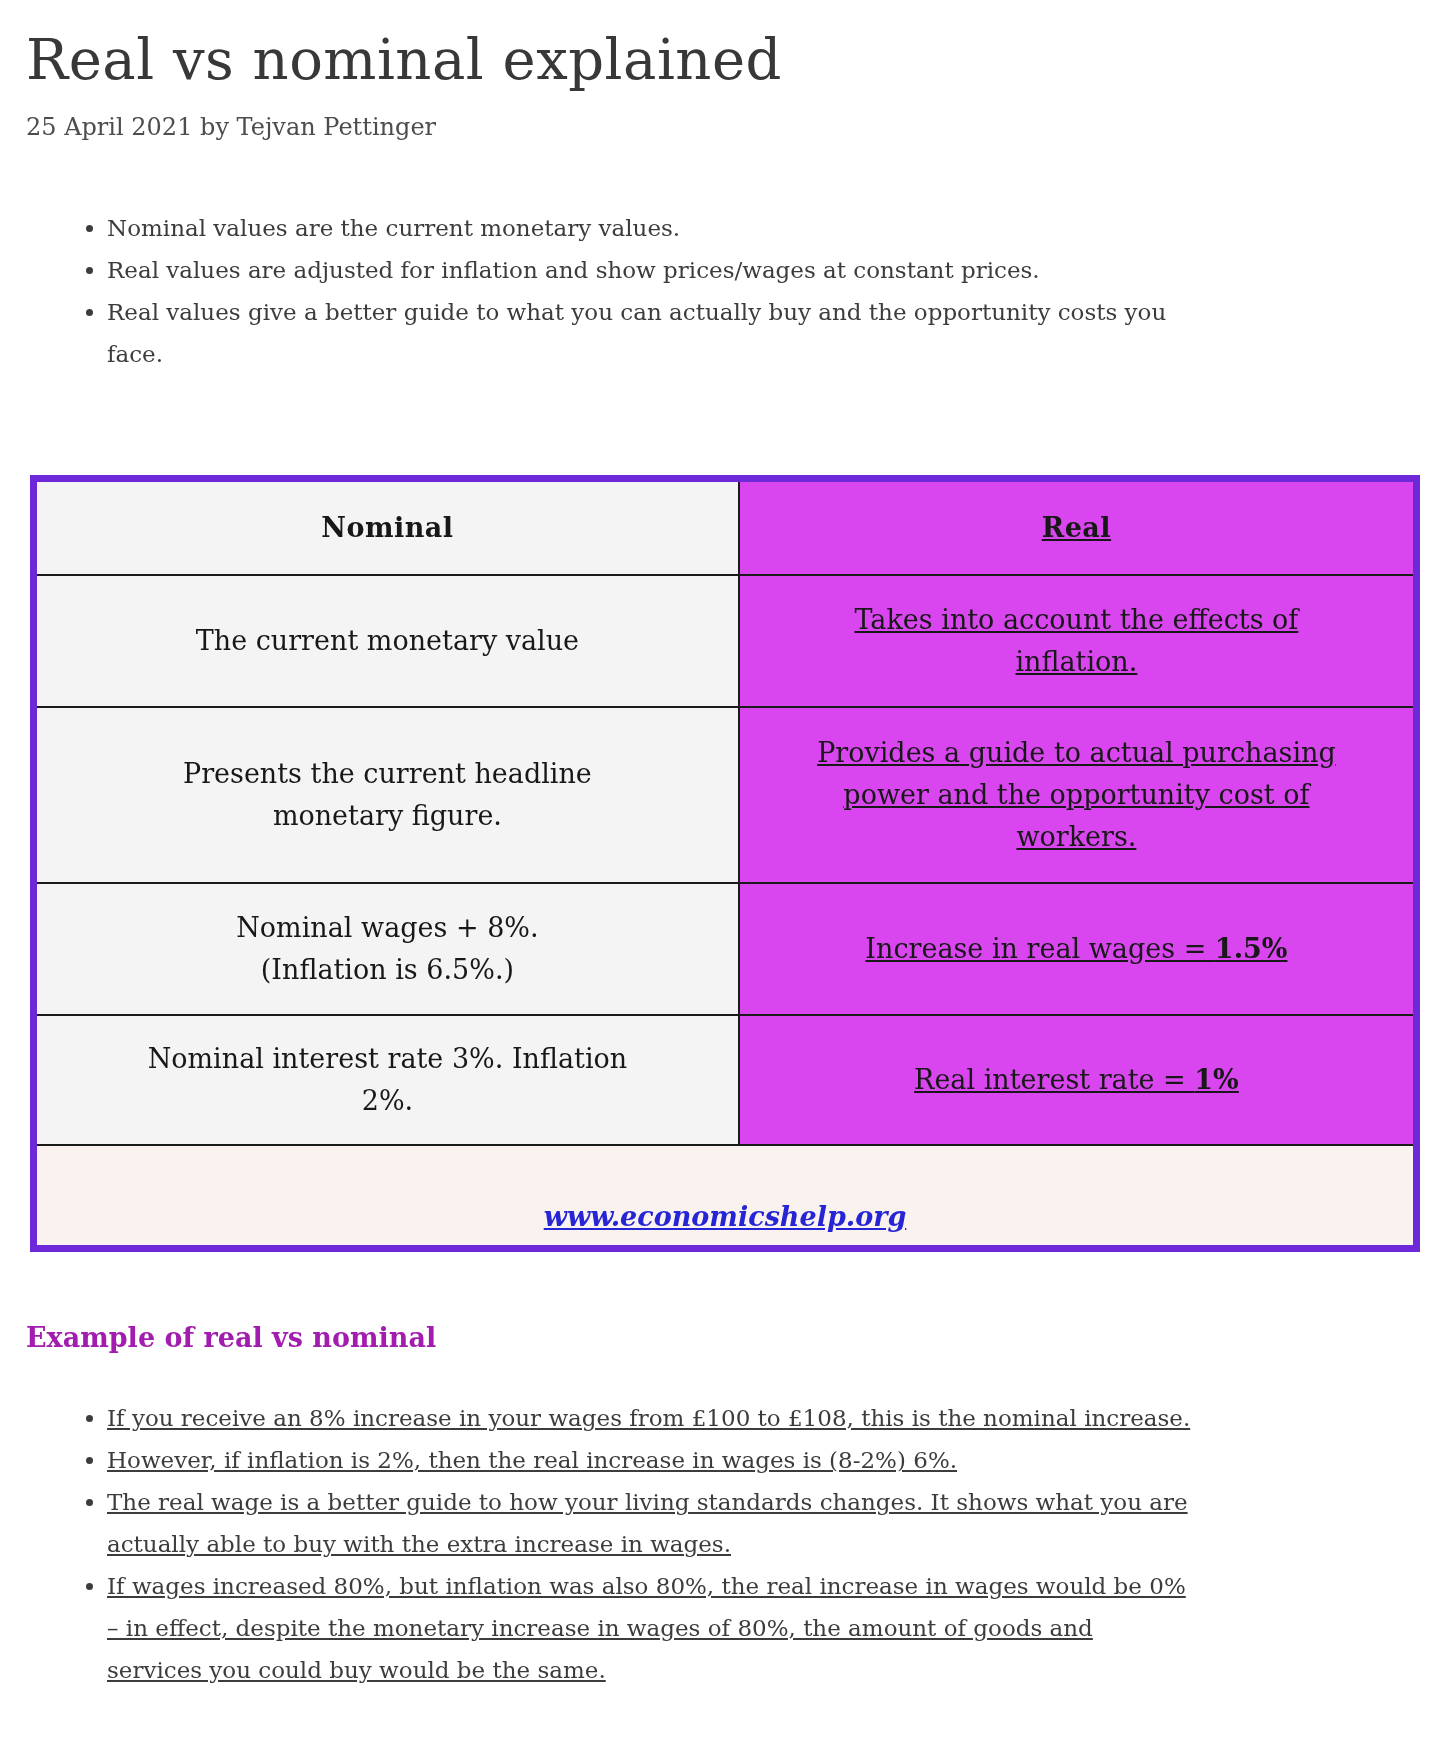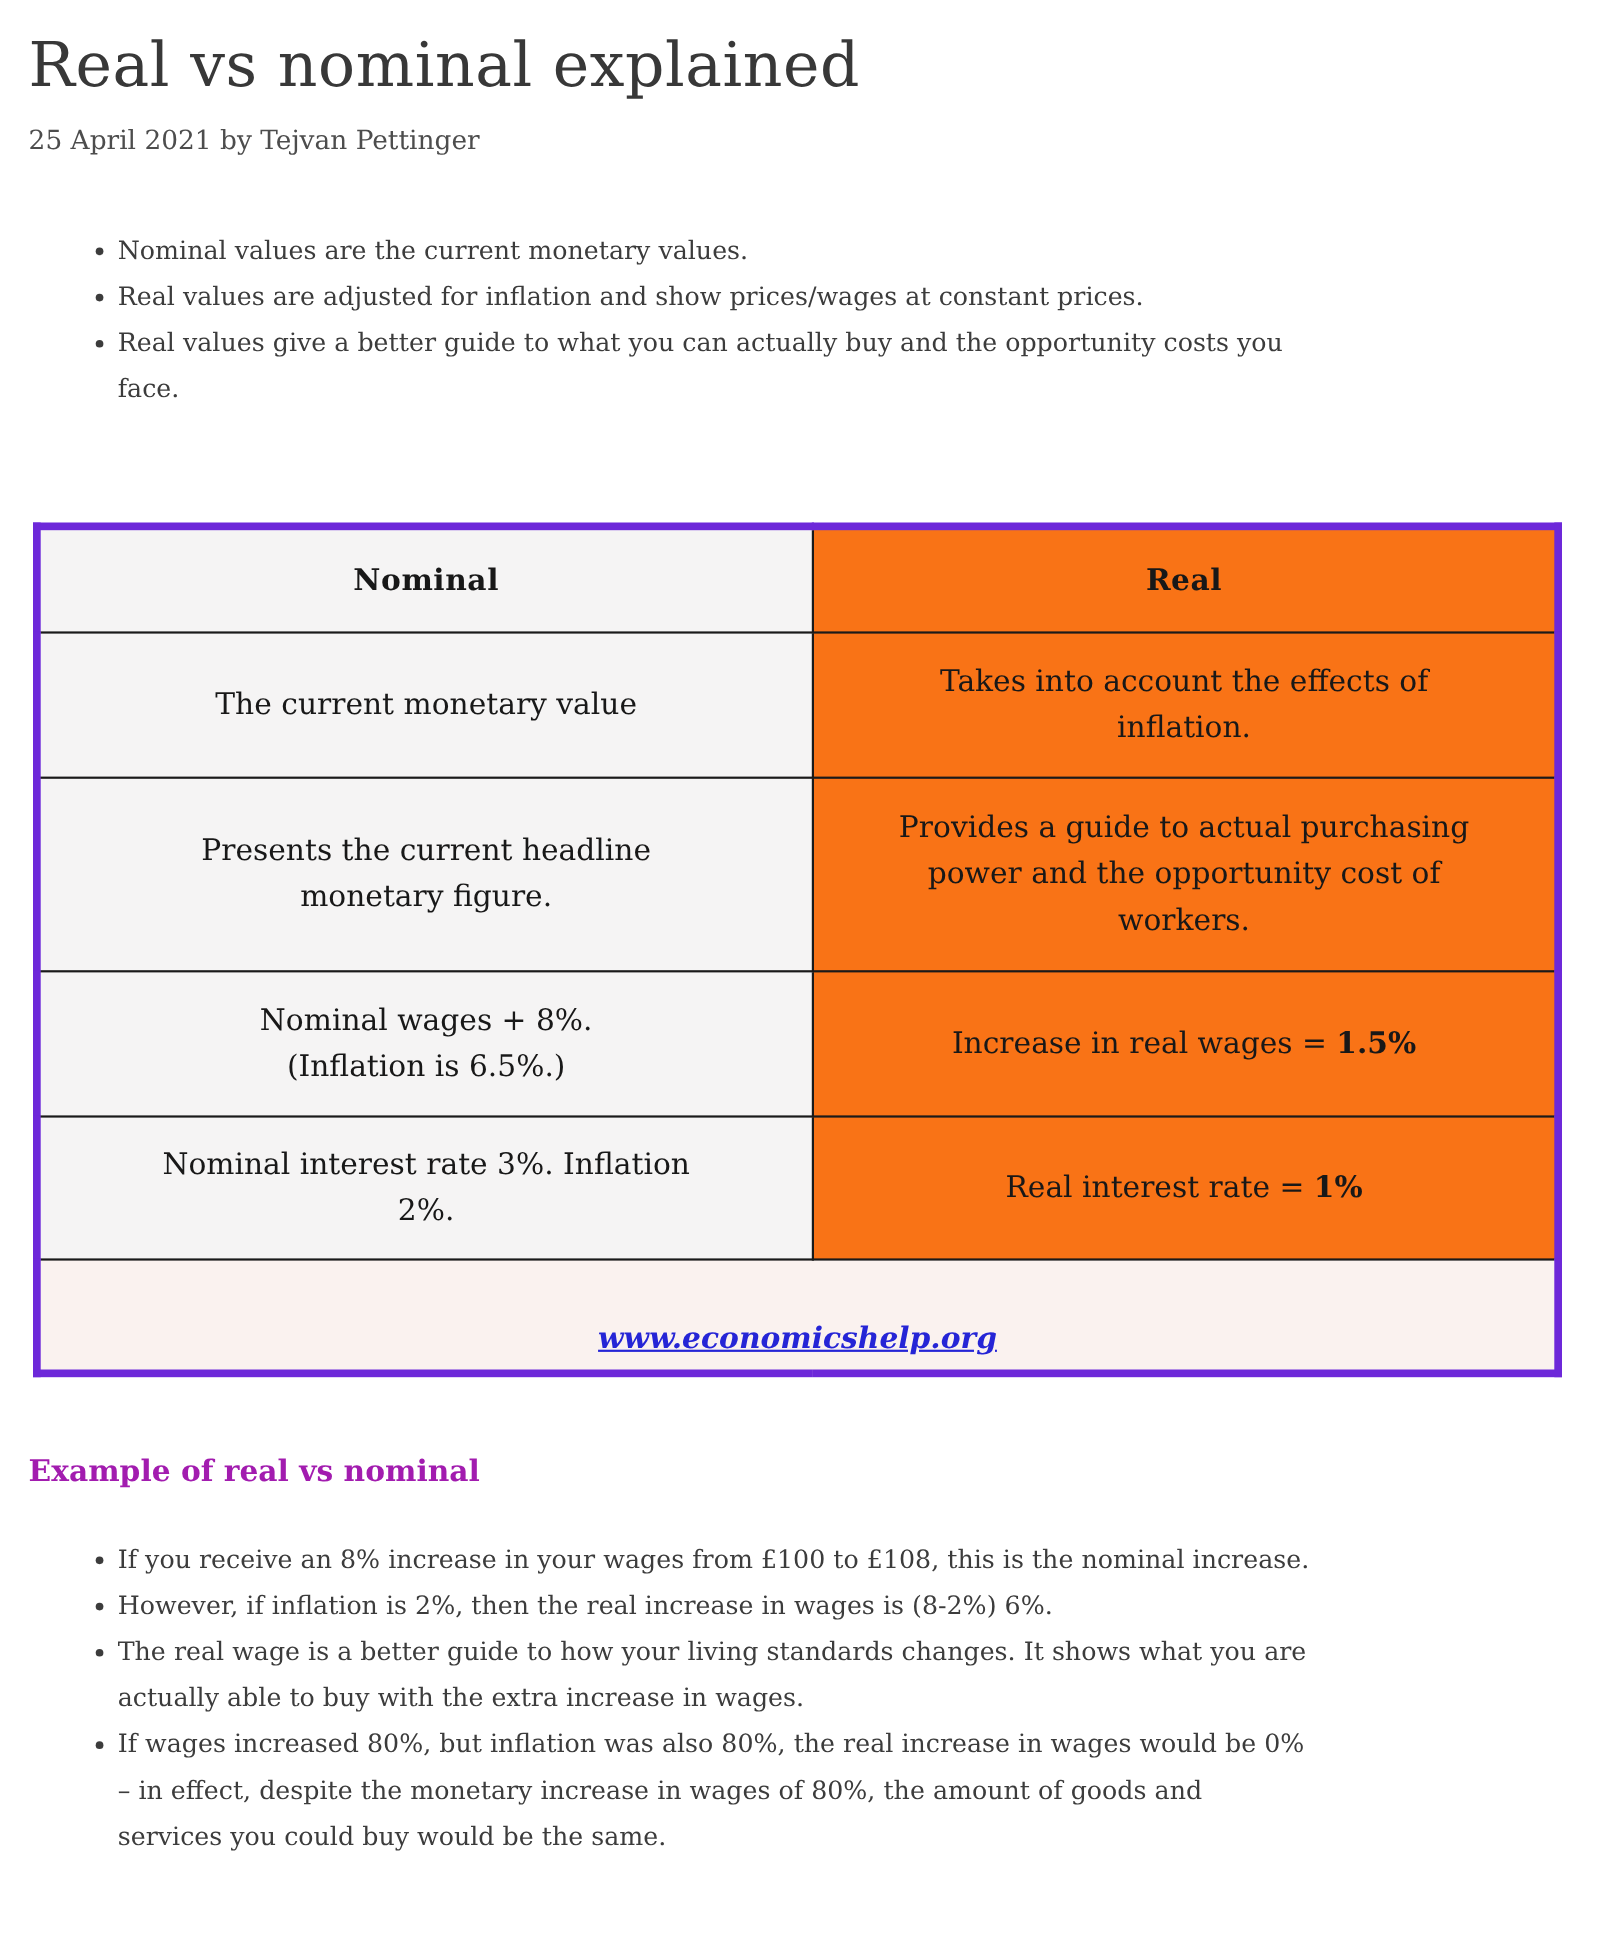--- a/index.html
+++ b/index.html
@@ -31,41 +31,41 @@
   ul.bullets {
     margin: 62px 0 0 0;
     padding-left: 81px;
     max-width: 1165px;
     list-style: disc;
     font-size: 23px;
     line-height: 42px;
     color: #3c3c3c;
   }
   ul.bullets li { margin: 0; padding: 0; }
-  ul.bullets.example { margin-top: 44px; margin-bottom: 10px; }
+  ul.bullets.example { margin-top: 44px; margin-bottom: 10px; text-decoration: underline; }
 
   table.cmp {
     border-collapse: collapse;
     width: 1390px;
     margin: 100px 0 0 4px;
     border: 7px solid #6d28d9;
     table-layout: fixed;
     color: #181818;
   }
   table.cmp th, table.cmp td {
     border: 2px solid #1a1a1a;
     text-align: center;
     vertical-align: middle;
     white-space: pre-line;
     padding: 8px 24px;
     font-size: 27px;
     line-height: 1.55;
   }
   .col-nominal { width: 51%; background: #f5f4f4; }
-  .col-real    { width: 49%; background: #f97316; }
+  .col-real    { width: 49%; background: #d946ef; text-decoration: underline; }
   th.hdr {
     height: 96px;
     font-size: 35px;
     font-weight: bold;
     letter-spacing: 0.5px;
   }
   tr.row-1 td { height: 132px; }
   tr.row-2 td { height: 176px; }
   tr.row-3 td { height: 132px; }
   tr.row-4 td { height: 130px; }

